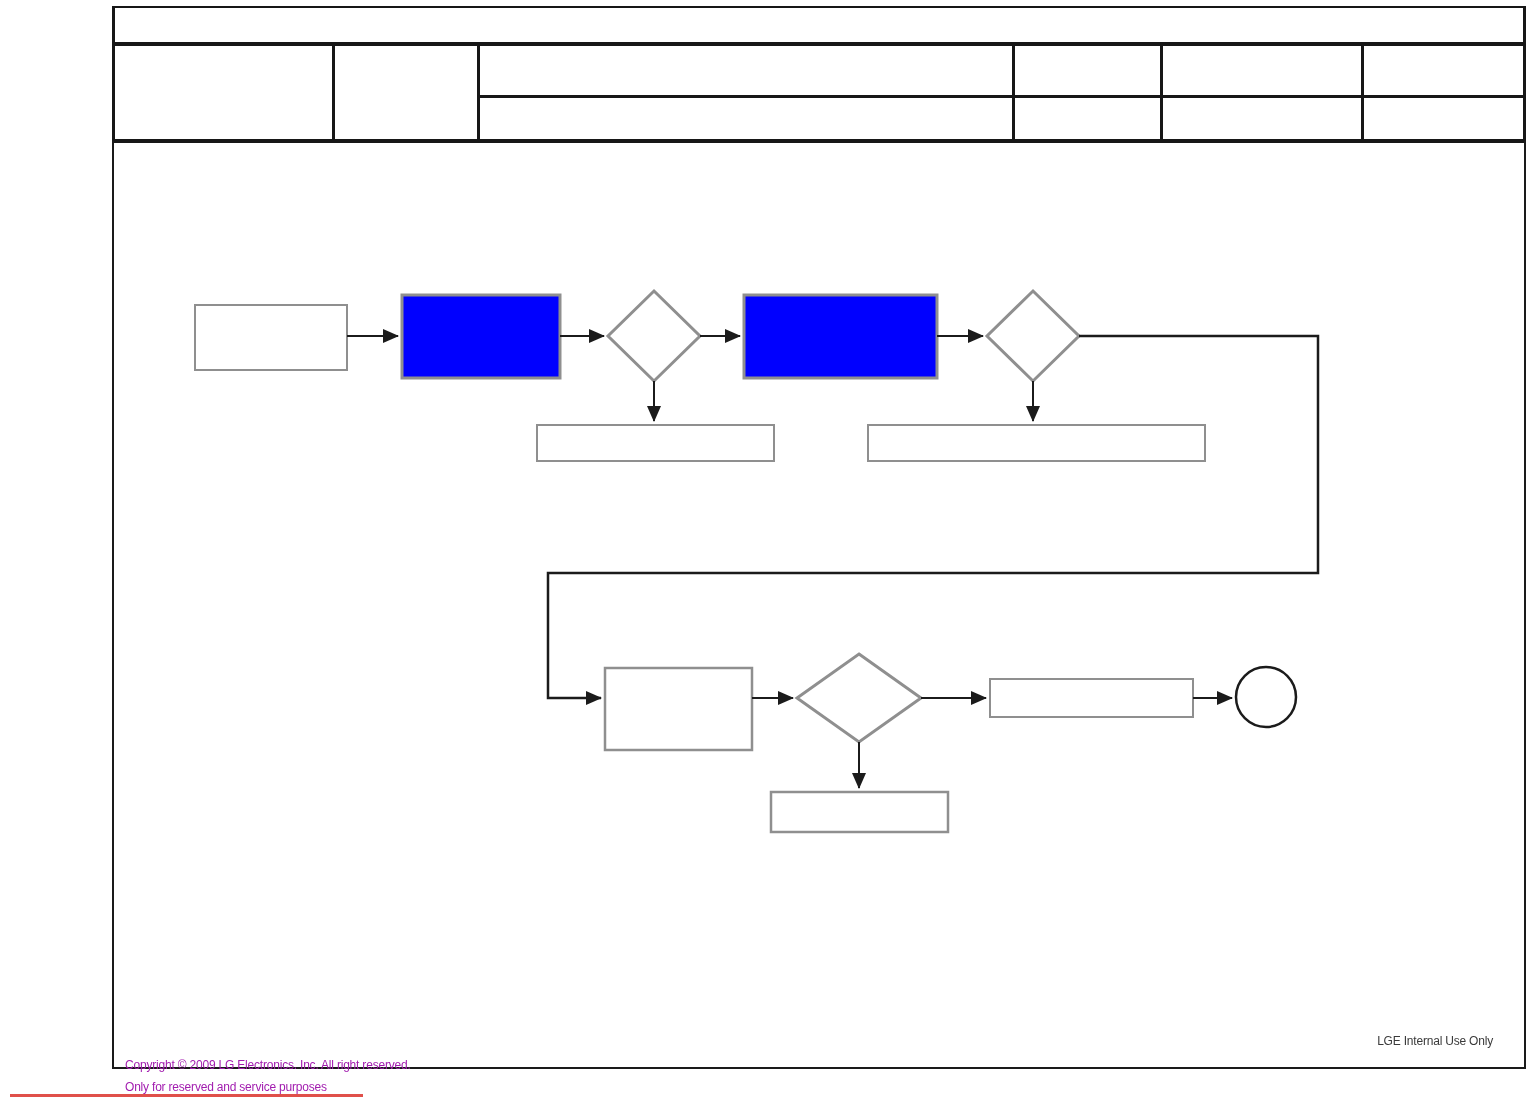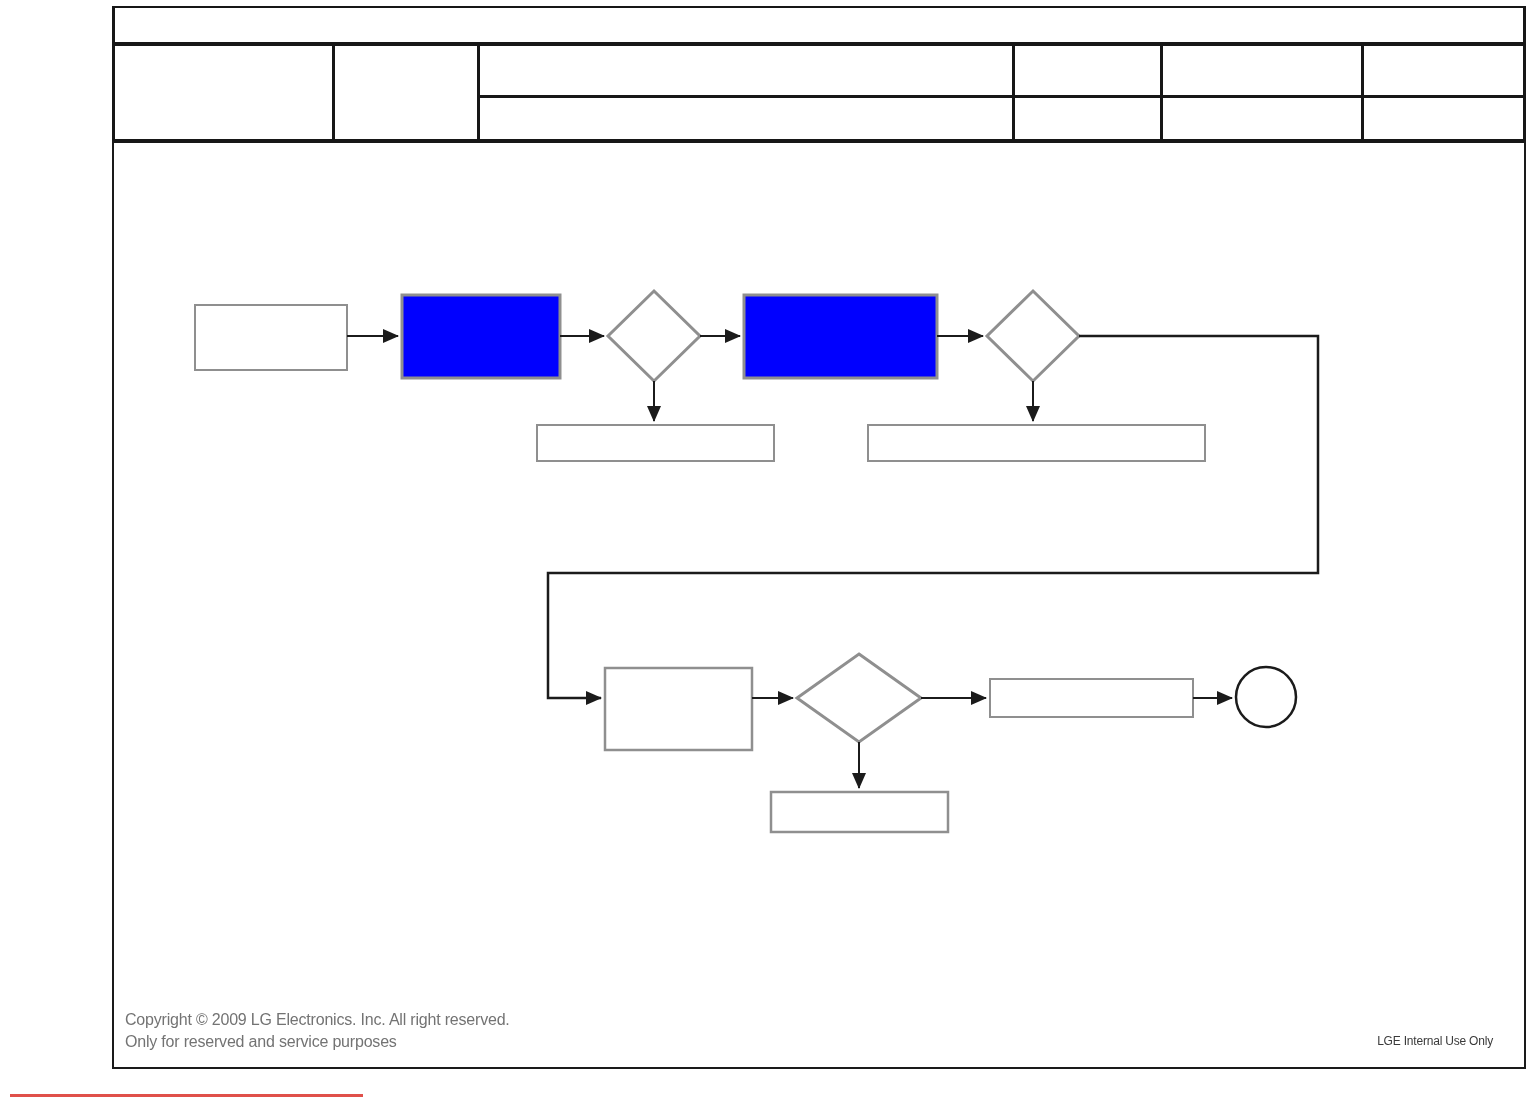--- a/index.html
+++ b/index.html
@@ -11,22 +11,22 @@
   
   .tline{position:absolute;background:#171717;}
   
   .content-frame{
     position:absolute;left:112px;top:141px;width:1414px;height:928px;
     box-sizing:border-box;
     border-left:2px solid #1a1a1a;border-right:2px solid #1a1a1a;border-bottom:2px solid #1a1a1a;
   }
   
   .copyright{
-    position:absolute;left:125px;top:1009px;
-    font-size:16px;line-height:22px;color:#737373;letter-spacing:-0.2px;
+    position:absolute;left:125px;top:1054px;
+    font-size:12px;line-height:22px;color:#a21caf;letter-spacing:-0.2px;
   }
   .internal-use{
     position:absolute;left:1230px;top:1034px;width:263px;text-align:right;
     font-size:12px;color:#3a3a3a;letter-spacing:-0.2px;
   }
   
   svg .shape-border{stroke:#8f8f8f;fill:#ffffff;}
   svg .sw2{stroke-width:2px;}
   svg .sw25{stroke-width:2.5px;}
   svg .sw3{stroke-width:3px;}

